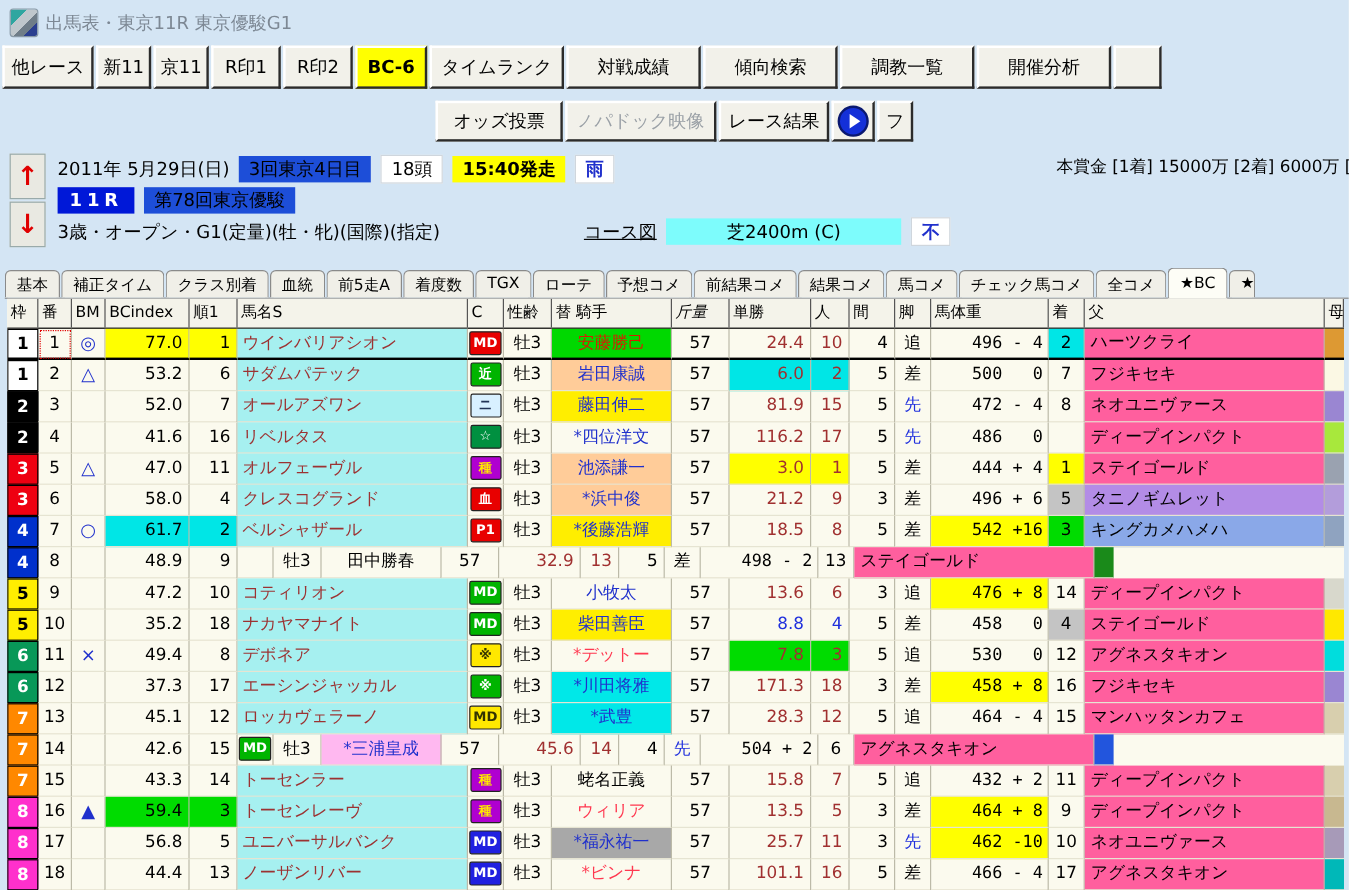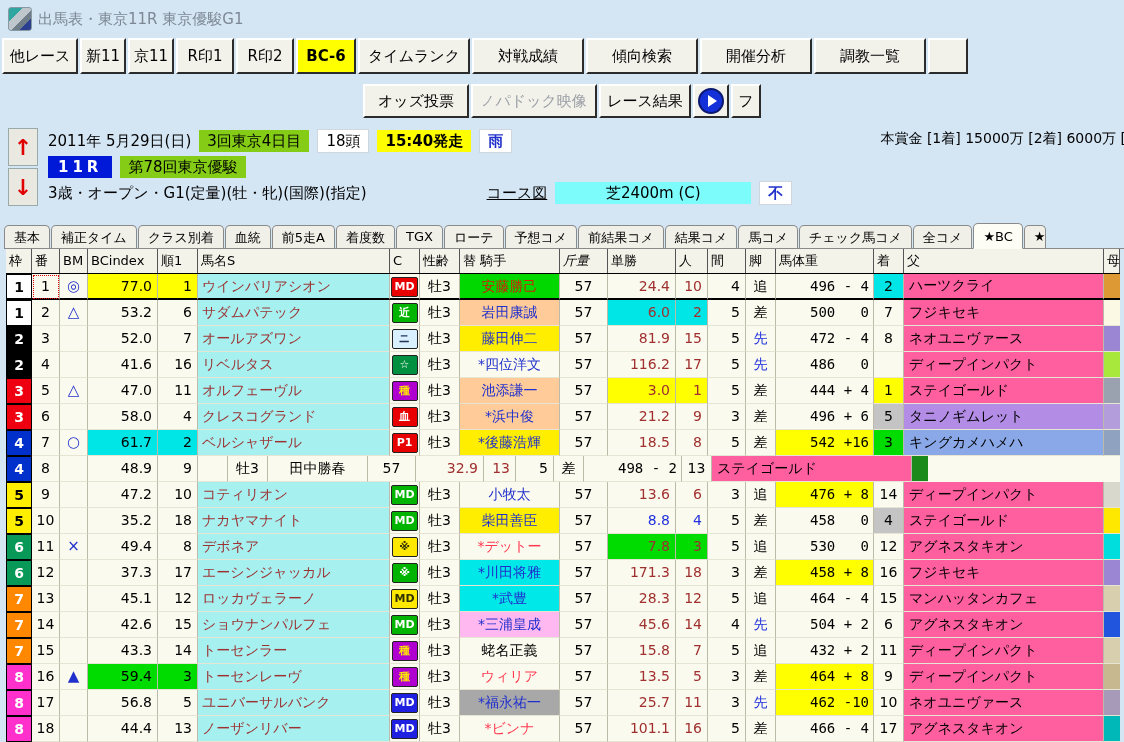--- a/index.html
+++ b/index.html
@@ -34,21 +34,21 @@
     display:flex;align-items:center;justify-content:center}
   .playglyph span{width:0;height:0;border-left:9px solid #fff;border-top:6px solid transparent;border-bottom:6px solid transparent;margin-left:2px}
   
   .racepanel{position:relative;padding:10px 0 4px 8px;height:88px}
   .arrowcol{position:absolute;left:8px;top:10px;width:30px}
   .arrowbtn{width:30px;height:38px;background:#e9e9e2;border:1px solid #9aa;box-sizing:border-box;
     display:flex;align-items:center;justify-content:center;color:#e00000;font-size:22px;font-weight:bold;cursor:pointer;margin-bottom:2px}
   .racelines{margin-left:40px}
   .rline{height:26px;display:flex;align-items:center;font-size:15px;color:#000;white-space:nowrap}
   .chip{display:inline-block;padding:1px 8px;margin-left:8px;font-size:15px;line-height:20px}
-  .chip.paleyellow{background:#84cc16}
+  .chip.paleyellow{background:#1d4ed8}
   .chip.yellow{background:#ffff00;font-weight:bold}
   .chip.whitebox{background:#ffffff;border:1px solid #cfd6dd}
   .chip.bluetext{color:#2030cc;font-weight:bold}
   .chip.bluebox{background:#0018d8;color:#fff;font-weight:bold;letter-spacing:4px;padding:1px 10px;margin-left:0}
   .chip.cyanbox{background:#7dfcfc;min-width:180px;text-align:center}
   .courselink{text-decoration:underline;margin-left:120px;cursor:pointer}
   .prize{position:absolute;right:-2px;top:12px;font-size:14px;white-space:nowrap}
   
   .tabbar{display:flex;align-items:flex-end;height:28px;margin-left:4px;border-bottom:1px solid #8a8a8a}
   .tab{box-sizing:border-box;background:#f0efe8;border:1px solid #8a8a8a;border-bottom:none;
@@ -96,22 +96,22 @@
 <div class="toolbar" id="toolbar1">
     <div class="btn" style="width: 76px;">他レース</div>
     <div class="btn" style="width: 46px;">新11</div>
     <div class="btn" style="width: 46px;">京11</div>
     <div class="btn" style="width: 58px;">R印1</div>
     <div class="btn" style="width: 58px;">R印2</div>
     <div class="btn hl" style="width: 60px;">BC-6</div>
     <div class="btn" style="width: 112px;">タイムランク</div>
     <div class="btn" style="width: 112px;">対戦成績</div>
     <div class="btn" style="width: 112px;">傾向検索</div>
+    <div class="btn" style="width: 112px;">調教一覧</div>
     <div class="btn" style="width: 112px;">開催分析</div>
-    <div class="btn" style="width: 112px;">調教一覧</div>
     <div class="btn" style="width: 40px;"></div>
   </div>
 
 <div class="toolbar toolbar2" id="toolbar2">
     <div class="btn" style="width: 106px;">オッズ投票</div>
     <div class="btn disabled" style="width: 126px;"><span class="mini-ic">ノ</span>パドック映像</div>
     <div class="btn" style="width: 92px;">レース結果</div>
     <div class="btn" style="width: 36px;">
       <div class="playglyph">
         <span></span>
@@ -446,21 +446,20 @@
         <div class="c ctr " style="width: 30px;">15</div>
         <div class="c sirec" style="width: 200px; background: rgb(255, 95, 158);">マンハッタンカフェ</div>
         <div class="c slv" style="width: 16px; background: rgb(216, 207, 174);"></div>
       </div>
       <div class="row">
         <div class="c wk" style="width: 26px; background: rgb(255, 136, 0); color: rgb(255, 255, 255);">7</div>
         <div class="c ctr numcell" style="width: 28px;">14</div>
         <div class="c bmc" style="width: 28px;"></div>
         <div class="c num " style="width: 70px;">42.6</div>
         <div class="c num " style="width: 40px;">15</div>
-        <div class="c namec" style="width: 192px;">ショウナンパルフェ</div>
         <div class="c ctr" style="width: 30px;"><span class="ic" style="background: rgb(0, 180, 0); color: rgb(255, 255, 255);">MD</span></div>
         <div class="c ctr" style="width: 40px;">牡3</div>
         <div class="c ctr" style="width: 100px; background: rgb(255, 184, 240); color: rgb(32, 48, 204);">*三浦皇成</div>
         <div class="c ctr" style="width: 48px;">57</div>
         <div class="c num oddsc " style="width: 68px;">45.6</div>
         <div class="c num oddsc " style="width: 32px;">14</div>
         <div class="c num" style="width: 38px;">4</div>
         <div class="c ctr legb" style="width: 30px;">先</div>
         <div class="c bwc " style="width: 98px;">504 + 2</div>
         <div class="c ctr " style="width: 30px;">6</div>

